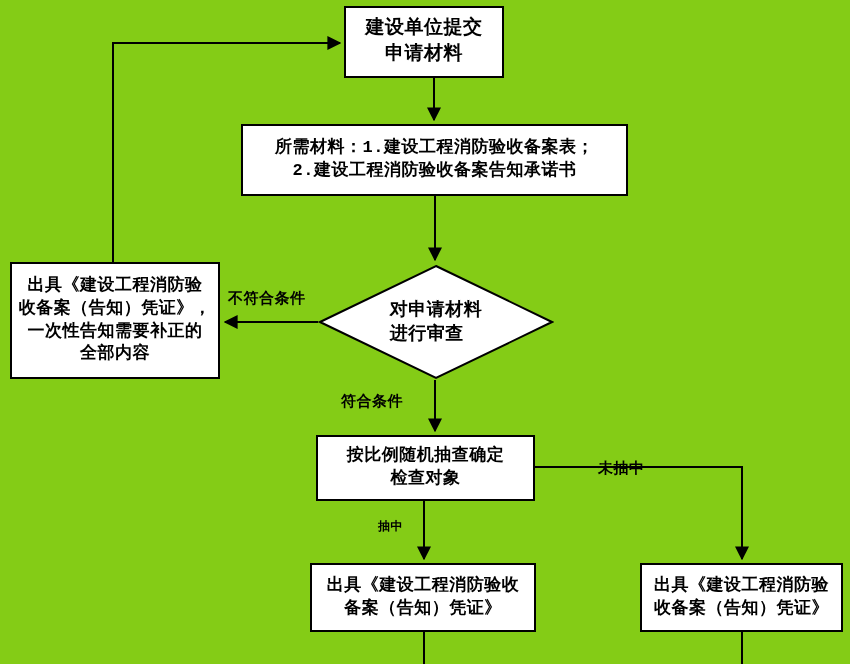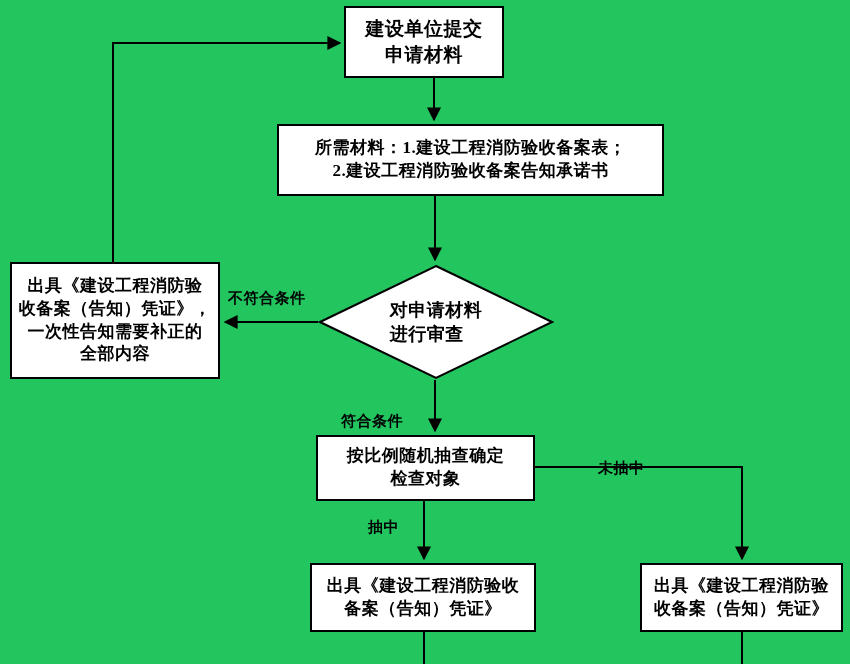--- a/index.html
+++ b/index.html
@@ -4,23 +4,23 @@
 <style>
   html, body {
     margin: 0;
     padding: 0;
     background: #ffffff;
   }
   #canvas {
     position: relative;
     width: 850px;
     height: 664px;
-    background: #22c55e;
+    background: #84cc16;
     overflow: hidden;
-    font-family: Liberation Serif, serif;
+    font-family: Liberation Mono, monospace;
   }
   #edges {
     position: absolute;
     left: 0;
     top: 0;
     width: 850px;
     height: 664px;
     pointer-events: none;
   }
   .node {
@@ -66,31 +66,31 @@
   .edge-label {
     position: absolute;
     color: #000000;
     font-weight: bold;
     white-space: nowrap;
     letter-spacing: 0.5px;
     text-align: right;
   }
   
   #node-submit   { left: 344px; top: 6px;   width: 160px; height: 72px;  font-size: 19px; }
-  #node-materials{ left: 241px; top: 124px; width: 387px; height: 72px;  font-size: 17px; margin-left: 36px; }
+  #node-materials{ left: 241px; top: 124px; width: 387px; height: 72px;  font-size: 17px; }
   #node-review   { left: 318px; top: 264px; width: 236px; height: 116px; font-size: 18px; }
   #node-reject   { left: 10px;  top: 262px; width: 210px; height: 117px; font-size: 17px; }
   #node-sample   { left: 316px; top: 435px; width: 219px; height: 66px;  font-size: 17px; }
   #node-cert-left{ left: 310px; top: 563px; width: 226px; height: 69px;  font-size: 17px; }
   #node-cert-right{left: 640px; top: 563px; width: 203px; height: 69px;  font-size: 17px; }
   
   #label-not-qualified { left: 228px; top: 289px; font-size: 15px; }
-  #label-qualified     { left: 341px; top: 392px; font-size: 15px; margin-top: 20px; }
+  #label-qualified     { left: 341px; top: 392px; font-size: 15px; }
   #label-not-selected  { left: 598px; top: 459px; font-size: 15px; }
-  #label-selected      { left: 368px; top: 518px; font-size: 15px; }
+  #label-selected      { left: 378px; top: 518px; font-size: 12px; }
 </style>
 </head>
 <body>
 
 <div id="canvas">
 
   <svg id="edges" viewBox="0 0 850 664" width="850" height="664" xmlns="http://www.w3.org/2000/svg">
     <defs>
       <marker id="arrow" viewBox="0 0 10 10" refX="9" refY="5" markerWidth="7" markerHeight="7" orient="auto-start-reverse">
         <path d="M 0 0 L 10 5 L 0 10 z" fill="#000000"></path>

